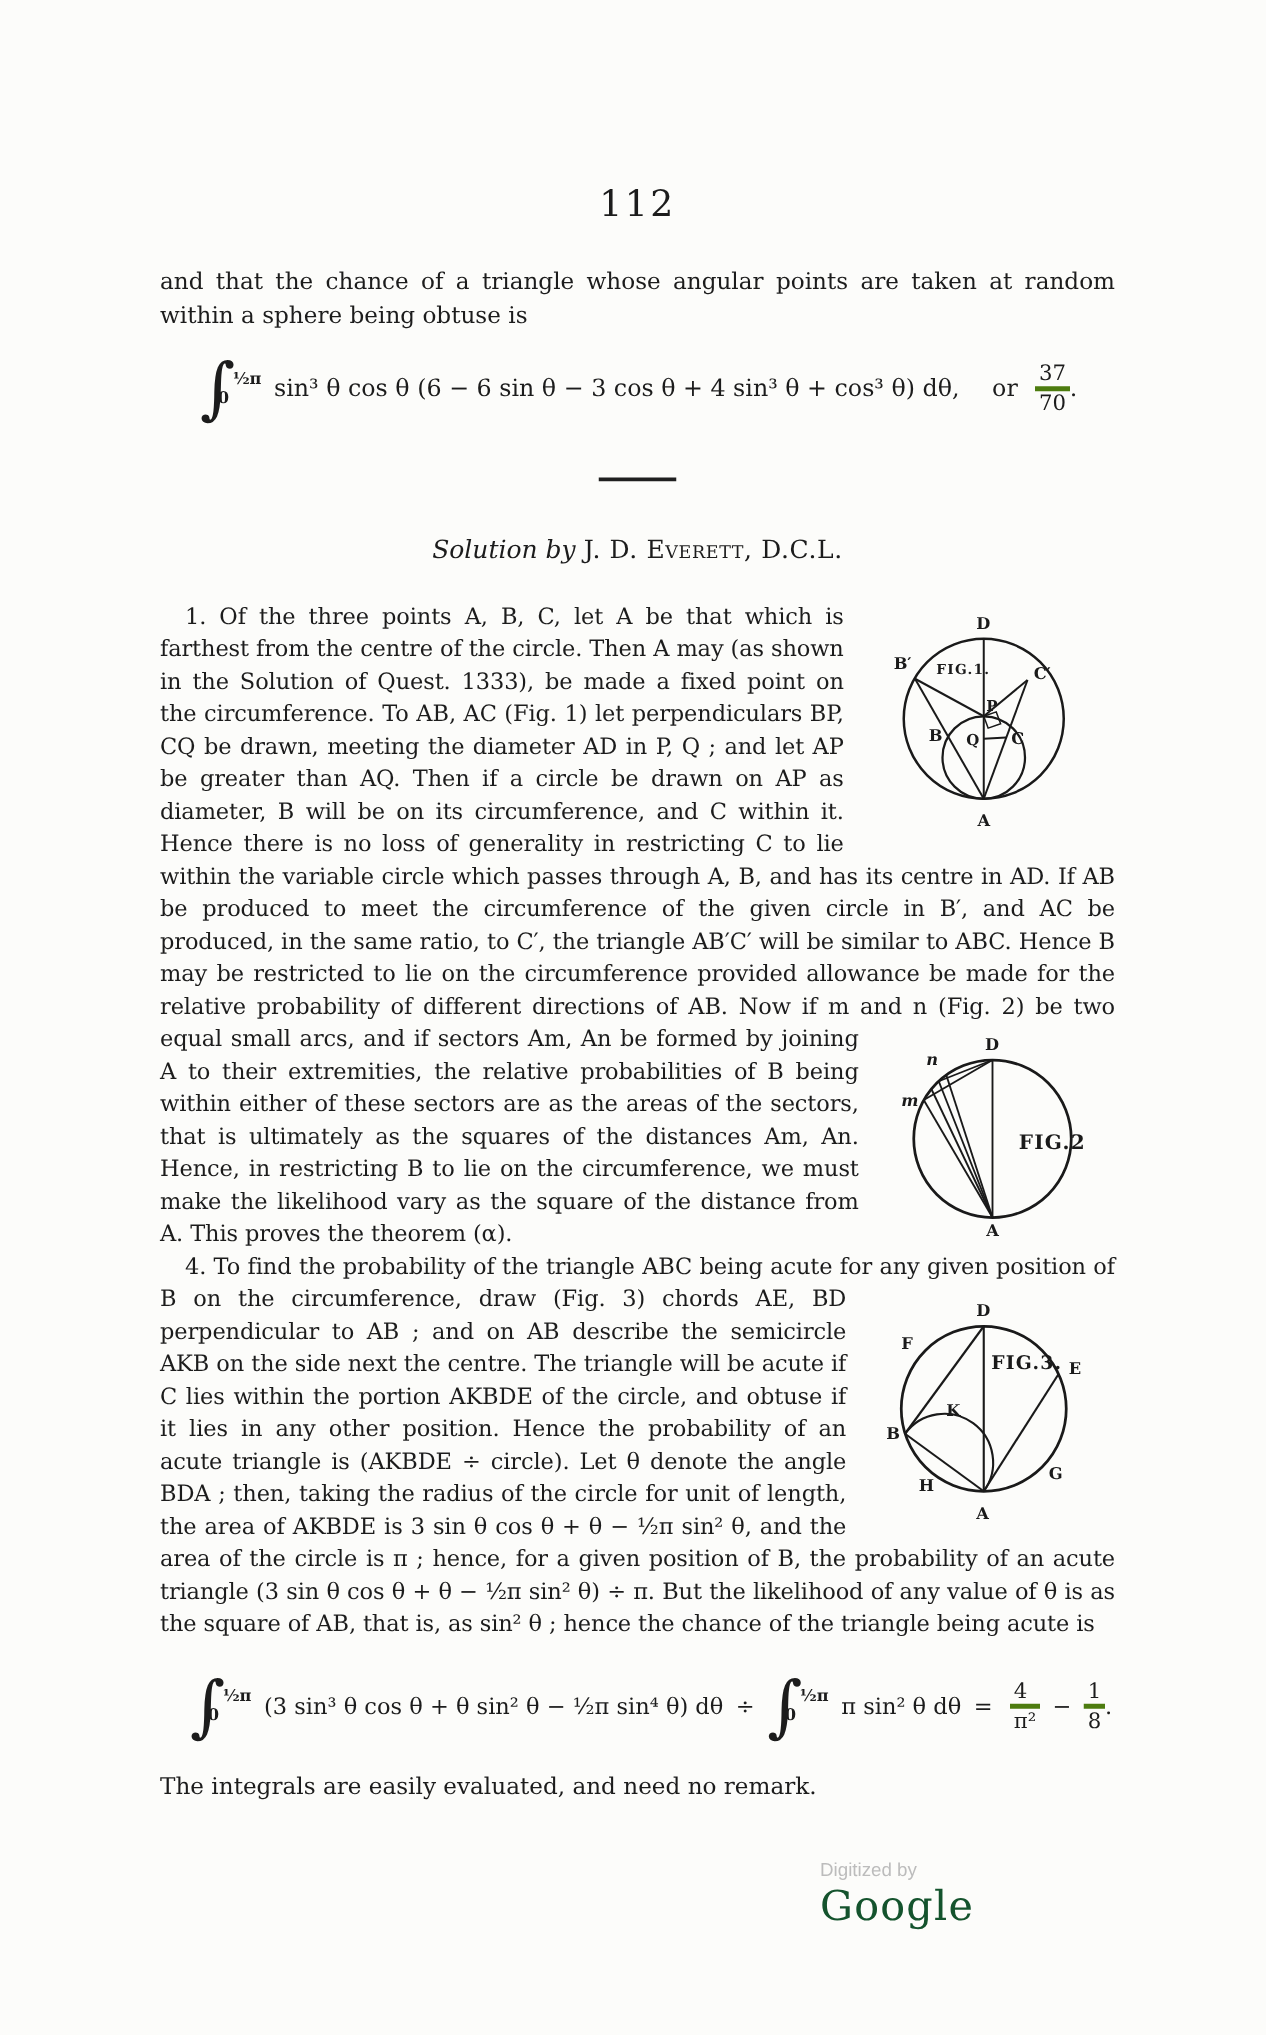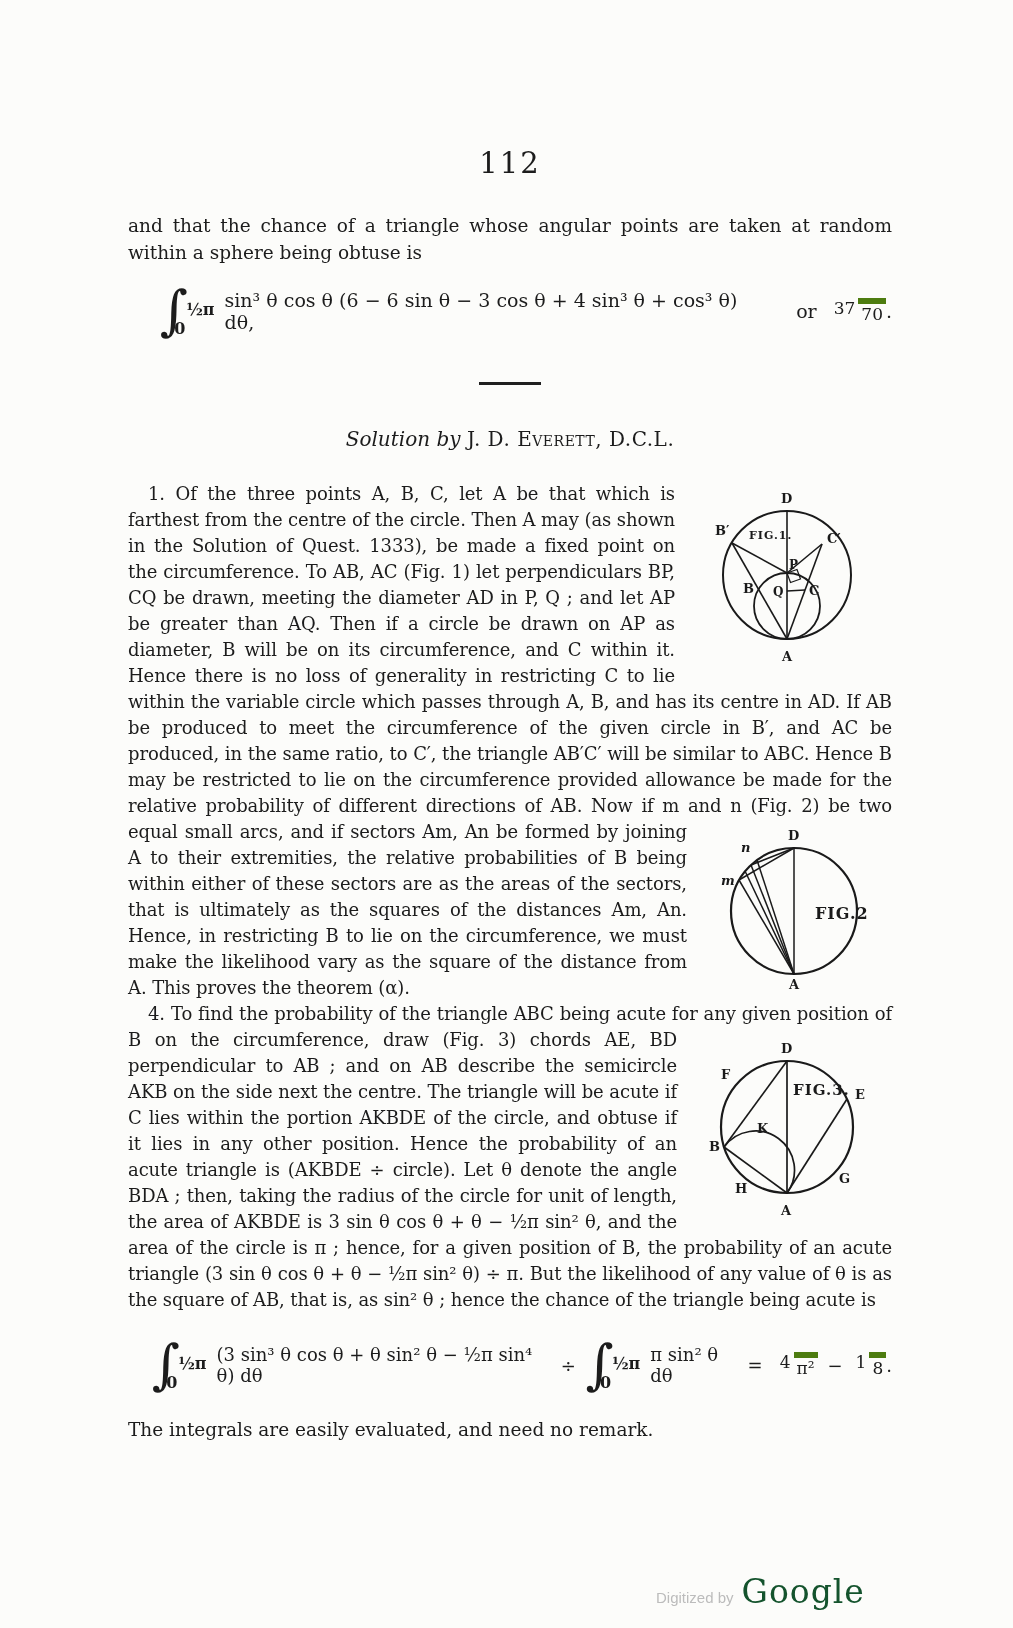--- a/index.html
+++ b/index.html
@@ -9,46 +9,46 @@
     font-family:"DejaVu Serif", serif;
   }
   .content { position:absolute; left:128px; top:0; width:764px; }
   .page-number { margin-top:146px; text-align:center; font-size:29px; letter-spacing:2px; }
   .intro-par { margin:32px 0 0 0; font-size:18.5px; line-height:27px; text-align:justify; }
   .formula { display:flex; align-items:center; font-size:19px; }
   .formula-1 { margin-top:10px; padding-left:32px; height:70px; }
   .formula-2 { margin-top:14px; padding-left:24px; height:76px; font-size:18px; clear:both; }
   .int { display:inline-flex; align-items:stretch; height:60px; }
   .int-glyph { font-size:54px; line-height:60px; }
-  .int-lims { display:flex; flex-direction:column; justify-content:flex-end; font-size:16px; font-weight:bold; padding:3px 0; }
+  .int-lims { display:flex; flex-direction:column; justify-content:center; font-size:13px; font-weight:bold; padding:3px 0; }
   .int-lims .up { transform:translate(-2px,0px); }
   .int-lims .lo { transform:translate(-14px,0px); }
   .f-body { margin-left:8px; }
   .or-word { margin-left:26px; }
-  .frac { display:inline-flex; text-align:left; font-size:17px; line-height:1.2; margin-left:14px; }
-  .frac .den { border-top:6px solid #4d7c0f; padding:0 3px; }
+  .frac { display:inline-flex; flex-direction:column; text-align:left; font-size:17px; line-height:1.2; margin-left:14px; }
+  .frac .den { border-top:4px solid #4d7c0f; padding:0 3px; }
   .frac .num { padding:0 3px; }
   .op { margin-left:10px; }
   .gamma-par { margin:8px 0 0 0; font-size:18.5px; line-height:27px; text-align:justify; text-indent:22px; }
   .mid-rule { width:62px; height:3px; background:#1f1f1f; margin:36px auto 0 auto; }
   .solution-heading { margin-top:42px; text-align:center; font-size:20px; }
   .solution-heading .lead { font-style:italic; }
   .solution-heading .name { font-variant:small-caps; letter-spacing:0.5px; }
   .body-text { margin-top:30px; font-size:18px; line-height:26px; text-align:justify; letter-spacing:-0.1px; }
   .body-text p { margin:0; text-indent:20px; }
   .fig { float:right; }
   .fig svg { display:block; }
   .fig-1 { width:205px; margin:2px 0 6px 12px; }
   .fig-2 { width:195px; margin:4px 0 6px 10px; }
   .fig-3 { width:205px; margin:4px 0 6px 10px; }
   .fig text { font-family:"DejaVu Serif", serif; font-weight:bold; font-size:13px; fill:#1a1a1a; }
   .fig text.cap { font-size:14px; letter-spacing:1px; }
   .fig text.it { font-style:italic; }
   .closing-par { margin:16px 0 0 0; font-size:18.5px; clear:both; }
-  .watermark { position:absolute; left:656px; top:1572px; display:flex; align-items:baseline; }
+  .watermark { position:absolute; left:656px; top:1488px; display:flex; align-items:baseline;flex-direction:column; }
   .watermark .prefix { font-family:"Liberation Sans", sans-serif; font-size:15px; color:#bcbcbc; margin-right:8px; }
   .watermark .brand { font-family:"DejaVu Serif", serif; font-size:33px; color:#14532d; letter-spacing:1px; }
 </style>
 </head>
 <body>
 
 <div class="page">
   <div class="content">
 
     <div class="page-number">112</div>

